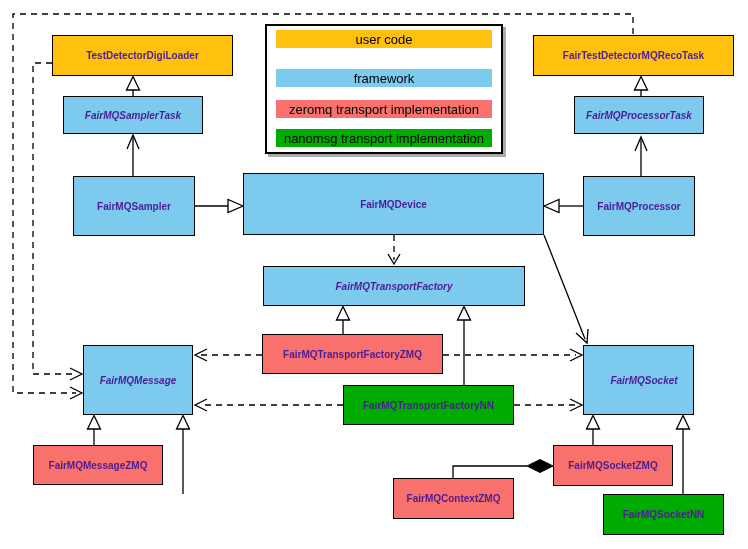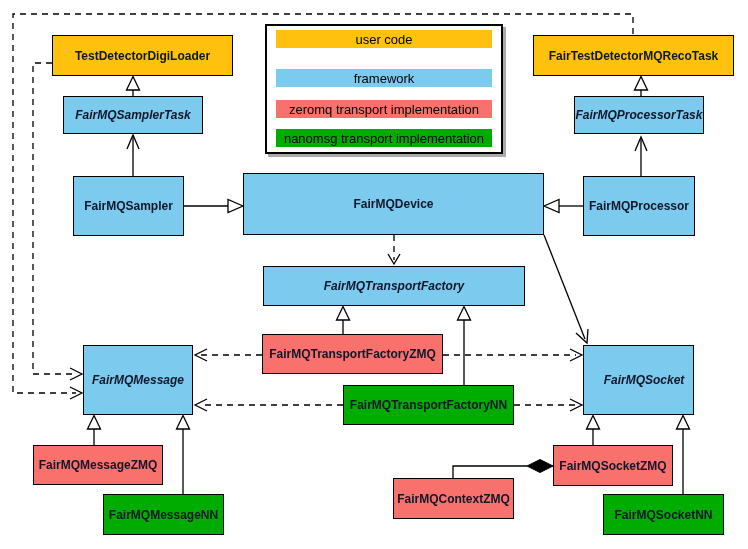--- a/index.html
+++ b/index.html
@@ -9,21 +9,21 @@
   }
   svg.wires{position:absolute;left:0;top:0;z-index:1;}
   svg.wires .ln{stroke:#000;stroke-width:1.3;fill:none;}
   svg.wires .dash{stroke:#000;stroke-width:1.3;fill:none;stroke-dasharray:6 5;}
   svg.wires .tri{fill:#fff;stroke:#000;stroke-width:1.3;}
   svg.wires .v{stroke:#000;stroke-width:1.3;fill:none;}
   svg.wires .dia{fill:#000;stroke:#000;stroke-width:1;}
   .node{
     position:absolute;z-index:2;border:1.5px solid #000;box-sizing:border-box;
     display:flex;align-items:center;justify-content:center;text-align:center;
-    font-size:12px;font-weight:bold;color:#0f172a;white-space:nowrap;
+    font-size:10px;font-weight:bold;color:#4c1d95;white-space:nowrap;
   }
   .node.abstract{font-style:italic;}
   .legend{
     position:absolute;z-index:2;left:265px;top:24px;width:238px;height:130px;
     background:#fff;border:2px solid #000;box-sizing:border-box;
     box-shadow:3px 3px 0 #aaa;
   }
   .legend .bar{
     position:absolute;left:9px;width:216px;height:18px;
     display:flex;align-items:center;justify-content:center;
@@ -153,33 +153,32 @@
     <div class="bar" style="top: 74px; background-color: rgb(249, 113, 108);">
         <span>zeromq transport implementation</span>
       </div>
     <div class="bar" style="top: 103px; background-color: rgb(0, 172, 0);">
         <span>nanomsg transport implementation</span>
       </div>
   </div>
 
   <div class="node" style="left: 52px; top: 35px; width: 181px; height: 41px; background-color: rgb(255, 193, 13);">TestDetectorDigiLoader</div>
   <div class="node abstract" style="left: 63px; top: 96px; width: 140px; height: 38px; background-color: rgb(124, 202, 238);">FairMQSamplerTask</div>
-  <div class="node" style="left: 73px; top: 176px; width: 111px; height: 60px; background-color: rgb(124, 202, 238);">FairMQSampler</div>
+  <div class="node" style="left: 73px; top: 176px; width: 122px; height: 60px; background-color: rgb(124, 202, 238);">FairMQSampler</div>
 
   <div class="node" style="left: 533px; top: 35px; width: 201px; height: 41px; background-color: rgb(255, 193, 13);">FairTestDetectorMQRecoTask</div>
   <div class="node abstract" style="left: 574px; top: 96px; width: 130px; height: 38px; background-color: rgb(124, 202, 238); font-style: italic;">FairMQProcessorTask</div>
   <div class="node" style="left: 583px; top: 176px; width: 112px; height: 60px; background-color: rgb(124, 202, 238);">FairMQProcessor</div>
 
   <div class="node" style="left: 243px; top: 173px; width: 301px; height: 62px; background-color: rgb(124, 202, 238);">FairMQDevice</div>
   <div class="node abstract" style="left: 263px; top: 266px; width: 262px; height: 40px; background-color: rgb(124, 202, 238);">FairMQTransportFactory</div>
   <div class="node" style="left: 262px; top: 334px; width: 181px; height: 40px; background-color: rgb(249, 113, 108);">FairMQTransportFactoryZMQ</div>
   <div class="node" style="left: 343px; top: 385px; width: 171px; height: 40px; background-color: rgb(0, 172, 0);">FairMQTransportFactoryNN</div>
 
   <div class="node abstract" style="left: 83px; top: 345px; width: 110px; height: 70px; background-color: rgb(124, 202, 238);">FairMQMessage</div>
   <div class="node" style="left: 33px; top: 445px; width: 130px; height: 40px; background-color: rgb(249, 113, 108);">FairMQMessageZMQ</div>
-  <div class="node" style="left: 103px; top: 494px; width: 121px; height: 41px; background-color: rgb(0, 172, 0);">FairMQMessageNN</div>
 
   <div class="node abstract" style="left: 583px; top: 345px; width: 111px; height: 70px; background-color: rgb(124, 202, 238); padding-left: 11px;">FairMQSocket</div>
   <div class="node" style="left: 553px; top: 445px; width: 120px; height: 41px; background-color: rgb(249, 113, 108);">FairMQSocketZMQ</div>
   <div class="node" style="left: 393px; top: 478px; width: 121px; height: 41px; background-color: rgb(249, 113, 108);">FairMQContextZMQ</div>
   <div class="node" style="left: 603px; top: 494px; width: 121px; height: 41px; background-color: rgb(0, 172, 0);">FairMQSocketNN</div>
 
 </div>
 
 </body></html>

